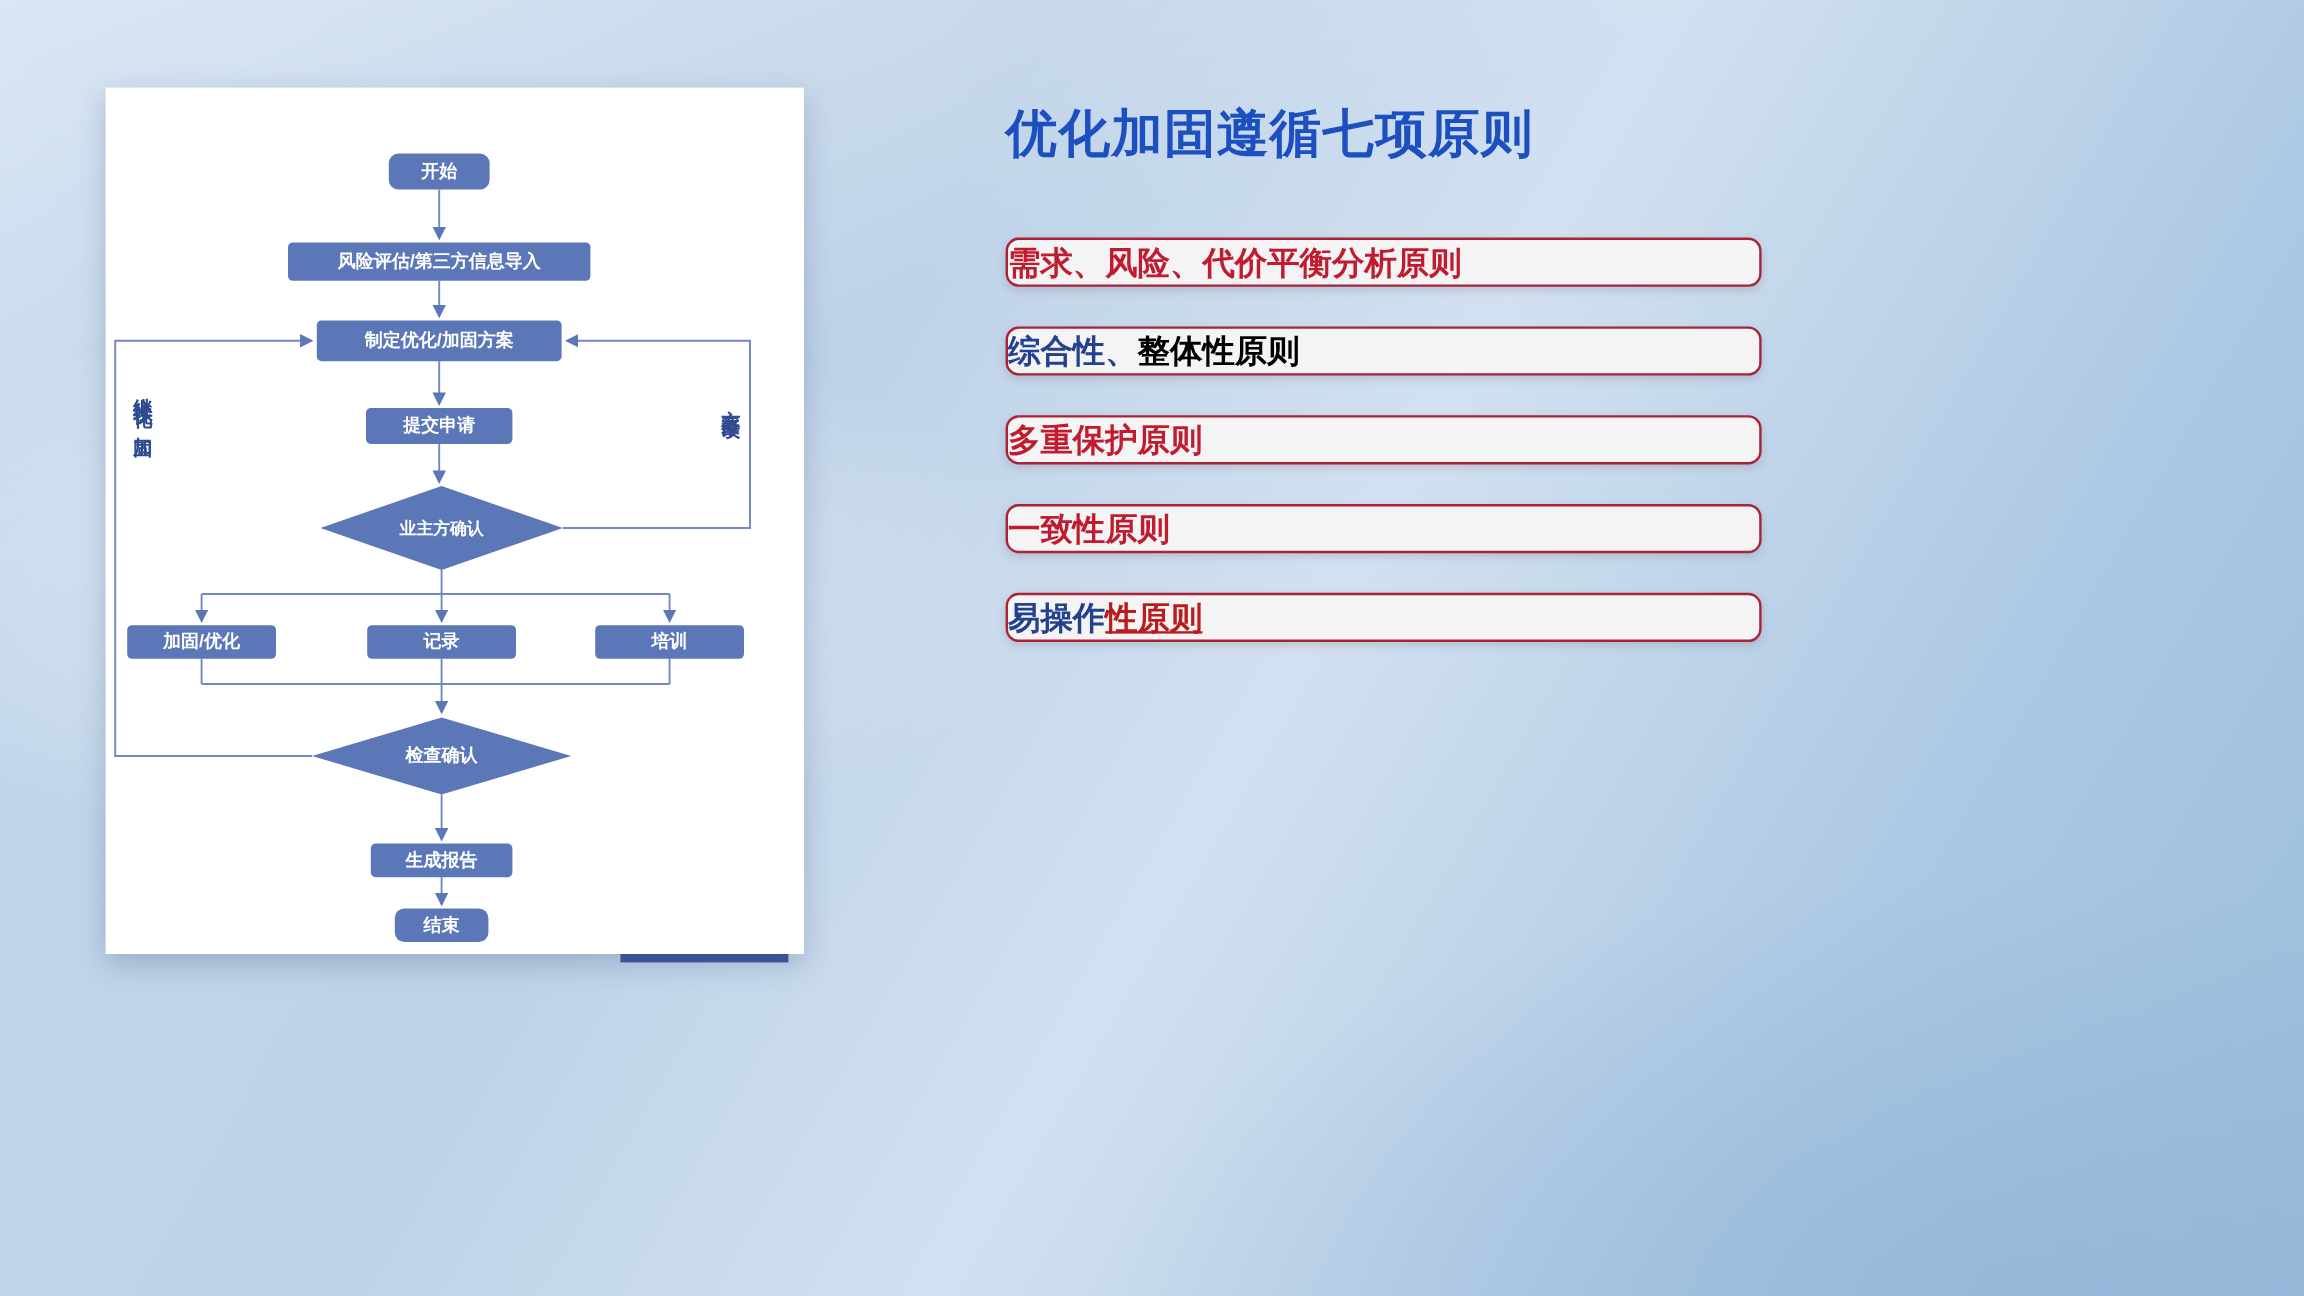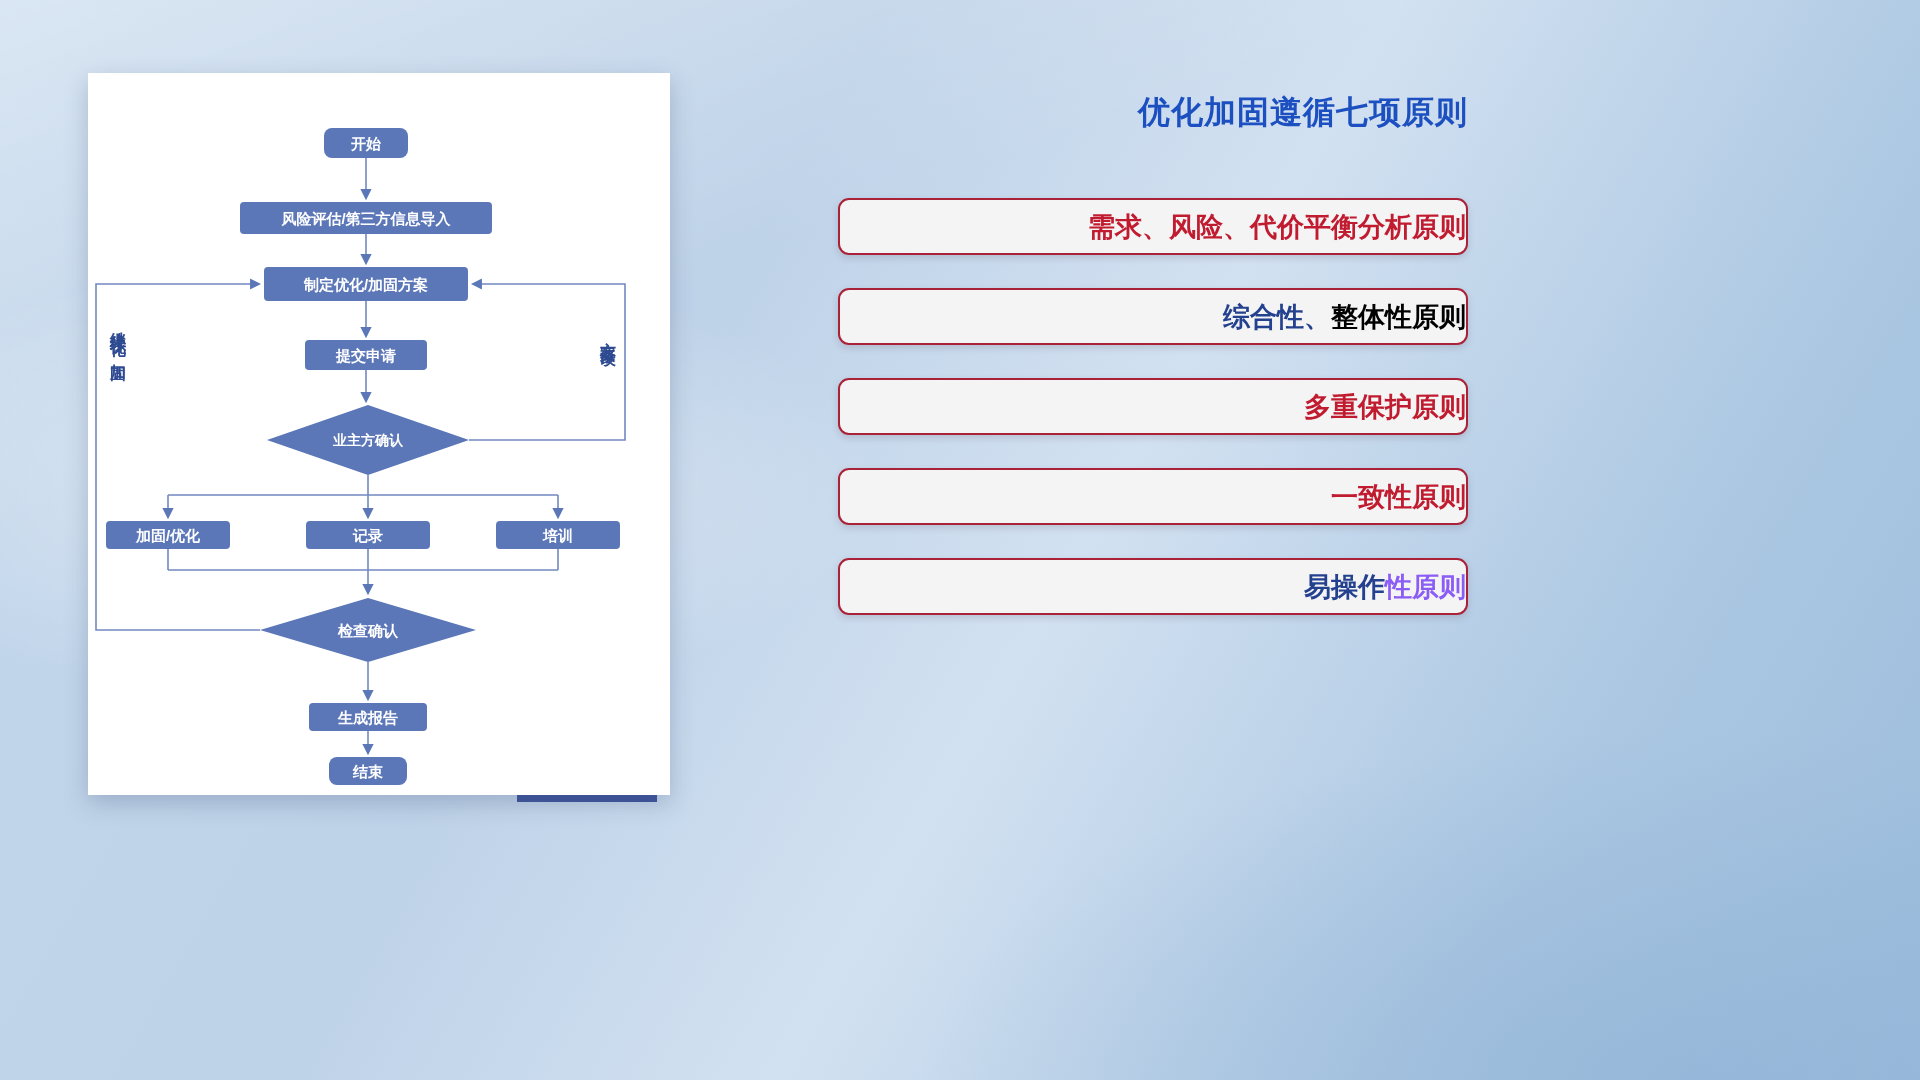--- a/index.html
+++ b/index.html
@@ -25,26 +25,26 @@
   .vlabel{
     position:absolute;writing-mode:vertical-lr;text-orientation:upright;
     font-size:16px;font-weight:700;color:#2e4a91;letter-spacing:3px;line-height:1;
   }
   .vlabel.left{left:22px;top:246px;height:140px;}
   .vlabel.right{left:512px;top:255px;height:90px;}
 
   
   .right-col{position:absolute;left:838px;top:88px;width:630px;z-index:2;}
   .title{
-    margin:0 0 62px 0;text-align:right;font-size:32px;line-height:48px;font-weight:800;
+    margin:0 0 62px 0;text-align:left;font-size:43px;line-height:48px;font-weight:800;
     color:#1c4fc0;letter-spacing:1px;
   }
   .principle-card{
-    height:57px;border:2px solid #aa2238;border-radius:11px;background:#f4f4f5;
-    display:flex;align-items:center;justify-content:flex-end;
+    height:41px;border:2px solid #aa2238;border-radius:11px;background:#f4f4f5;
+    display:flex;align-items:center;justify-content:flex-start;
     font-size:27px;font-weight:700;margin-bottom:33px;
     box-shadow:0 3px 7px rgba(90,60,80,.18);
     box-sizing:border-box;
   }
   .principle-card:last-child{margin-bottom:0;}
 </style>
 </head>
 <body>
 
 <div class="stage">
@@ -147,18 +147,18 @@
           <span style="color: #000000;">整体性原则</span>
         </div>
         <div class="principle-card" style="border-color: rgb(170, 34, 56); background: rgb(244, 244, 245);">
           <span style="color: rgb(193, 27, 48);">多重保护原则</span>
         </div>
         <div class="principle-card" style="border-color: rgb(170, 34, 56); background: rgb(244, 244, 245);">
           <span style="color: rgb(193, 27, 48);">一致性原则</span>
         </div>
         <div class="principle-card" style="border-color: rgb(170, 34, 56); background: rgb(244, 244, 245);">
           <span style="color: rgb(36, 65, 143);">易操作</span>
-          <span style="color: #8b5cf6;">性原则</span>
+          <span style="color: #b91c1c; text-decoration: underline;">性原则</span>
         </div>
       </div>
   </div>
 
 </div>
 
 </body></html>

